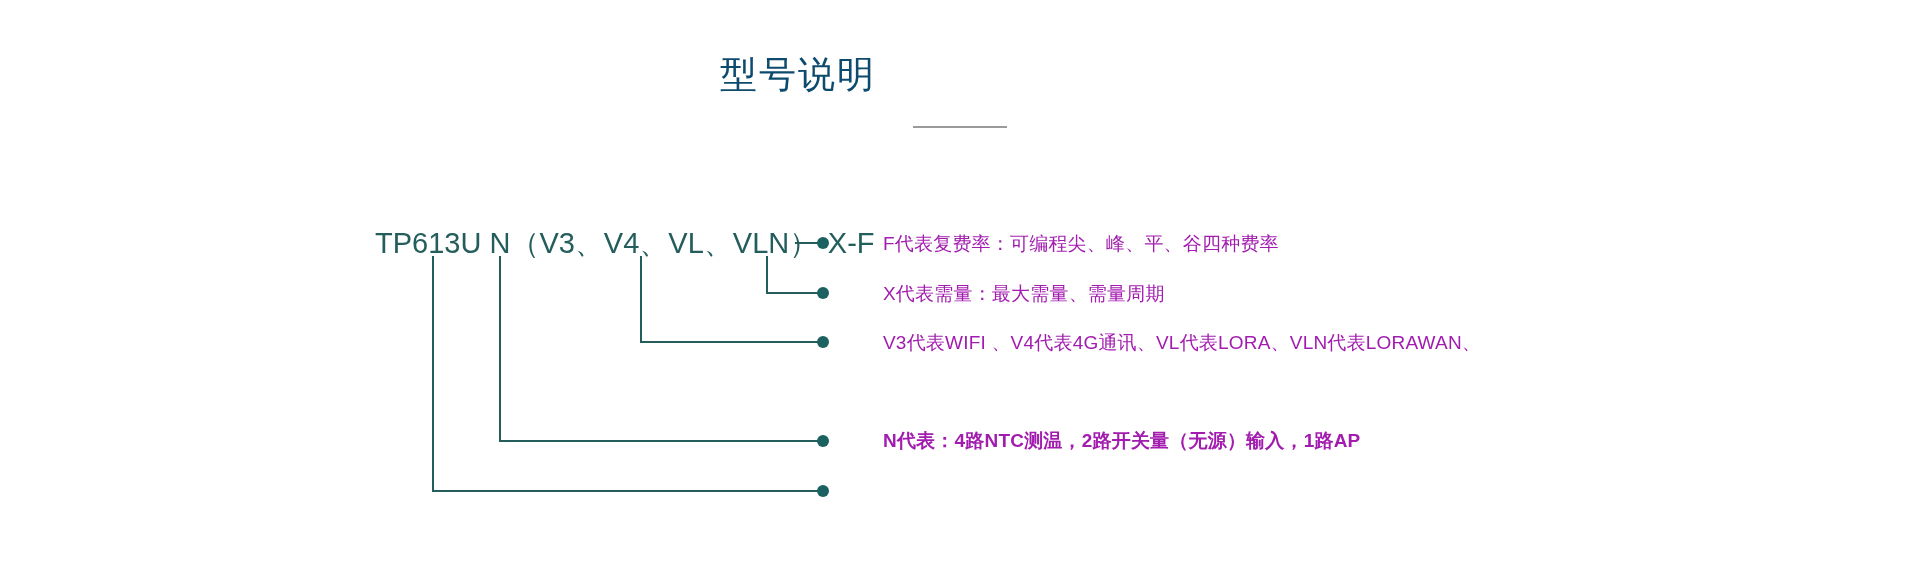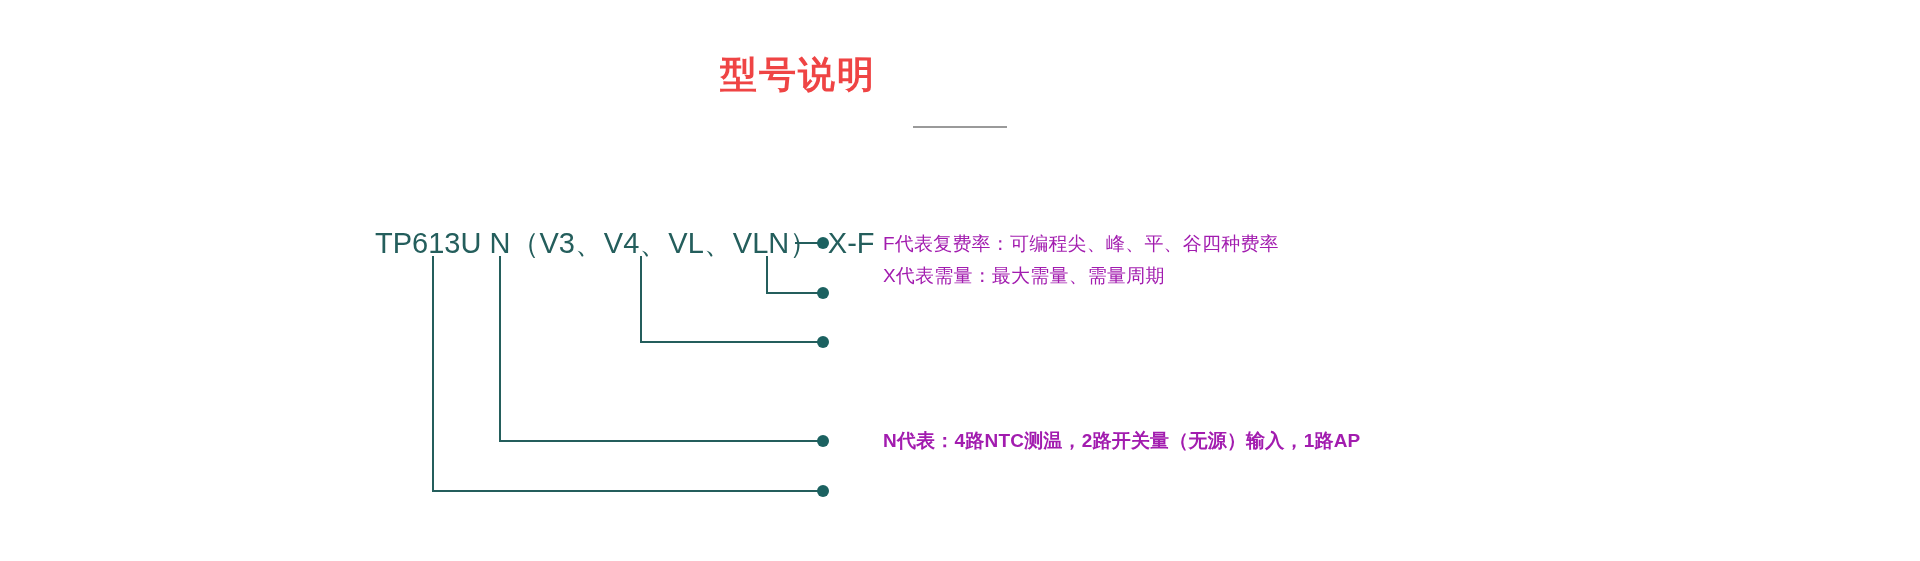--- a/index.html
+++ b/index.html
@@ -24,22 +24,22 @@
     height: 150px;
     text-align: center;
   }
   .page-title {
     position: absolute;
     top: 52px;
     left: 0;
     width: 1596px;
     text-align: center;
     font-size: 37px;
-    font-weight: bold;
-    color: #ef4444;
+    font-weight: normal;
+    color: #0c4a6e;
     letter-spacing: 2px;
     line-height: 46px;
   }
   .title-divider {
     position: absolute;
     top: 126px;
     left: 50%;
     margin-left: -47px;
     width: 94px;
     height: 2px;
@@ -79,21 +79,21 @@
     position: absolute;
     left: 843px;
     font-size: 19px;
     color: #a21caf;
     white-space: nowrap;
     line-height: 26px;
     letter-spacing: 0.2px;
     margin-left: 40px;
   }
   .note-f   { top: 231px; }
-  .note-x   { top: 263px; }
+  .note-x   { top: 281px; }
   .note-v3  { top: 330px; }
   .note-v3b { top: 379px; left: 845px; }
   .note-n   { top: 428px; font-weight: bold; }
   .note-tp  { top: 478px; }
 </style>
 </head>
 <body>
 
 <div class="header">
   <div class="page-title">型号说明</div>
@@ -121,15 +121,16 @@
       <circle cx="823" cy="243" r="6"></circle>
       <circle cx="823" cy="293" r="6"></circle>
       <circle cx="823" cy="342" r="6"></circle>
       <circle cx="823" cy="441" r="6"></circle>
       <circle cx="823" cy="491" r="6"></circle>
     </g>
   </svg>
 
   <div class="note note-f">F代表复费率：可编程尖、峰、平、谷四种费率</div>
   <div class="note note-x">X代表需量：最大需量、需量周期</div>
+  <div class="note note-v3">V3代表WIFI 、V4代表4G通讯、VL代表LORA、VLN代表LORAWAN、</div>
   <div class="note note-n">N代表：4路NTC测温，2路开关量（无源）输入，1路AP</div>
 
 </div>
 
 </body></html>

